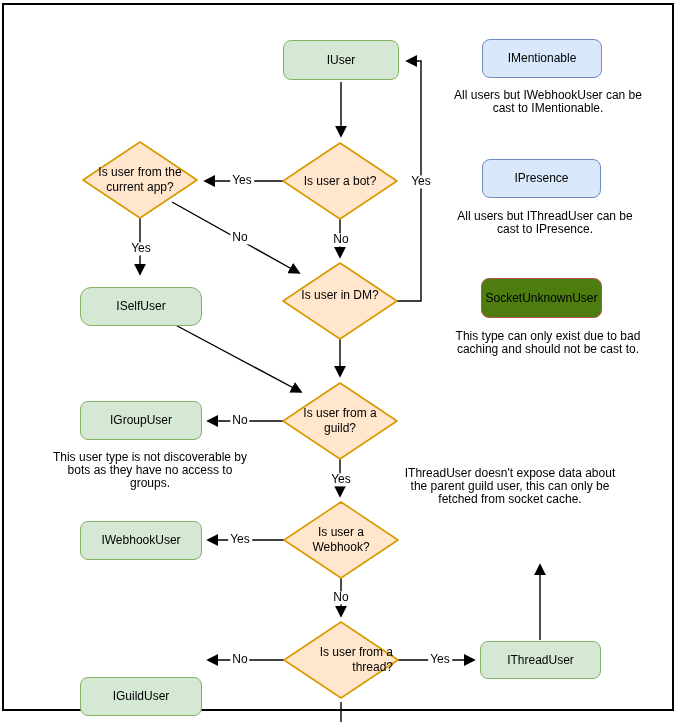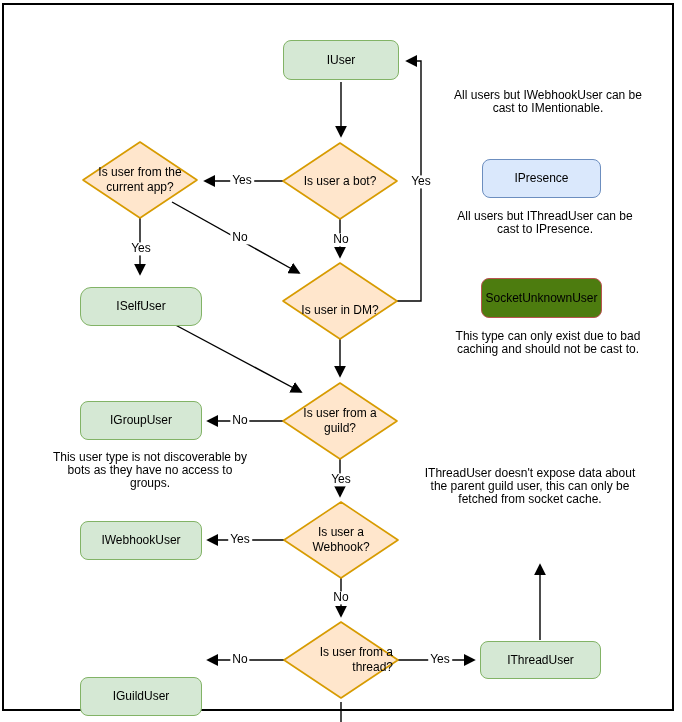--- a/index.html
+++ b/index.html
@@ -80,41 +80,42 @@
   </svg>
 
   <div id="frame"></div>
 
   <div class="node green" style="left:283px;top:40px;width:116px;height:40px;">IUser</div>
   <div class="node green" style="left:80px;top:287px;width:122px;height:39px;border-radius:11px;">ISelfUser</div>
   <div class="node green" style="left:80px;top:401px;width:122px;height:39px;">IGroupUser</div>
   <div class="node green" style="left:80px;top:521px;width:122px;height:39px;">IWebhookUser</div>
   <div class="node green" style="left:80px;top:641px;width:122px;height:39px;margin-top:36px;">IGuildUser</div>
   <div class="node green" style="left:480px;top:641px;width:121px;height:38px;">IThreadUser</div>
+  <div class="node blue" style="left:482px;top:39px;width:120px;height:39px;">IMentionable</div>
   <div class="node blue" style="left:482px;top:159px;width:119px;height:39px;">IPresence</div>
   <div class="node red" style="left:481px;top:278px;width:121px;height:40px;">SocketUnknownUser</div>
 
   <div class="diamond-label" style="left:140px;top:180px;">Is user from the current app?</div>
   <div class="diamond-label" style="left:340px;top:181px;">Is user a bot?</div>
-  <div class="diamond-label" style="left:340px;top:310px;">Is user in DM?</div>
+  <div class="diamond-label" style="left:340px;top:295px;">Is user in DM?</div>
   <div class="diamond-label" style="left:340px;top:421px;">Is user from a guild?</div>
   <div class="diamond-label" style="left:341px;top:540px;">Is user a Webhook?</div>
   <div class="diamond-label" style="left:341px;top:660px;text-align:right;">Is user from a thread?</div>
 
   <div class="edge-label" style="left:242px;top:181px;">Yes</div>
   <div class="edge-label" style="left:341px;top:240px;">No</div>
   <div class="edge-label" style="left:141px;top:249px;">Yes</div>
   <div class="edge-label" style="left:240px;top:238px;">No</div>
   <div class="edge-label" style="left:421px;top:182px;">Yes</div>
   <div class="edge-label" style="left:240px;top:421px;">No</div>
   <div class="edge-label" style="left:341px;top:480px;">Yes</div>
   <div class="edge-label" style="left:240px;top:540px;">Yes</div>
   <div class="edge-label" style="left:341px;top:598px;">No</div>
   <div class="edge-label" style="left:240px;top:660px;">No</div>
   <div class="edge-label" style="left:440px;top:660px;">Yes</div>
 
   <div class="caption" style="left:448px;top:89px;width:200px;">All users but IWebhookUser can be cast to IMentionable.</div>
   <div class="caption" style="left:445px;top:210px;width:200px;">All users but IThreadUser can be cast to IPresence.</div>
   <div class="caption" style="left:448px;top:330px;width:200px;">This type can only exist due to bad caching and should not be cast to.</div>
   <div class="caption" style="left:50px;top:451px;width:200px;">This user type is not discoverable by bots as they have no access to groups.</div>
-  <div class="caption" style="left:424px;top:467px;width:212px;">IThreadUser doesn't expose data about the parent guild user, this can only be fetched from socket cache.</div>
+  <div class="caption" style="left:404px;top:467px;width:212px;">IThreadUser doesn't expose data about the parent guild user, this can only be fetched from socket cache.</div>
 
 </div>
 
 </body></html>

